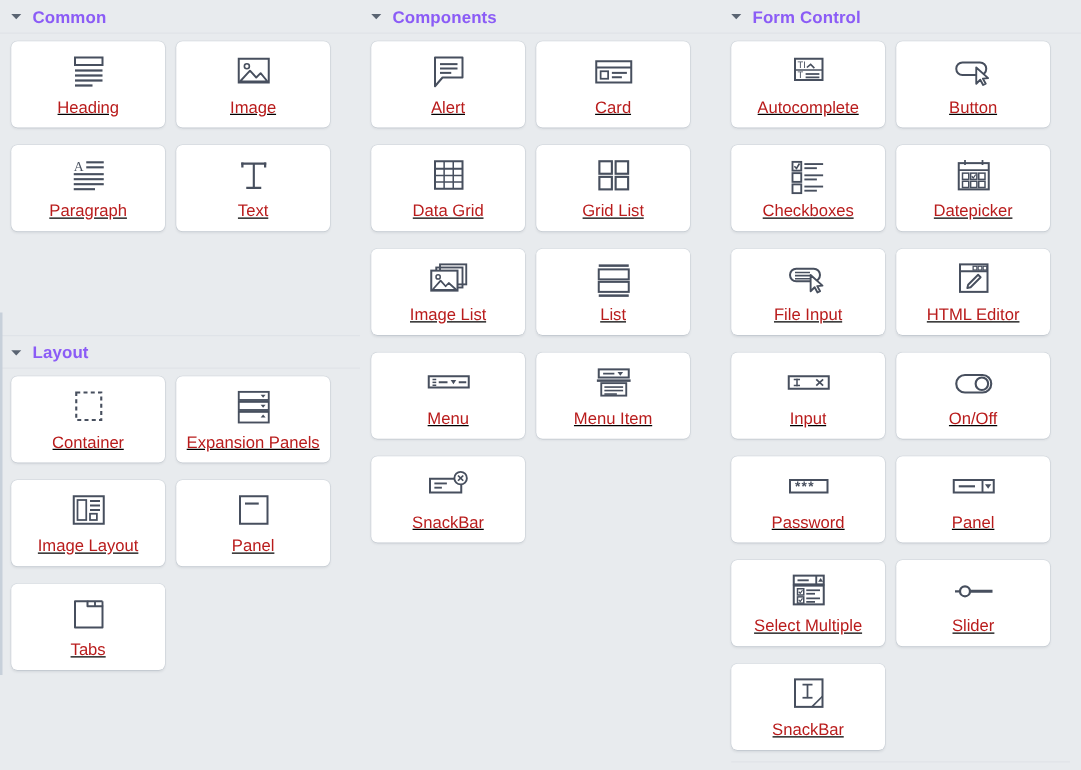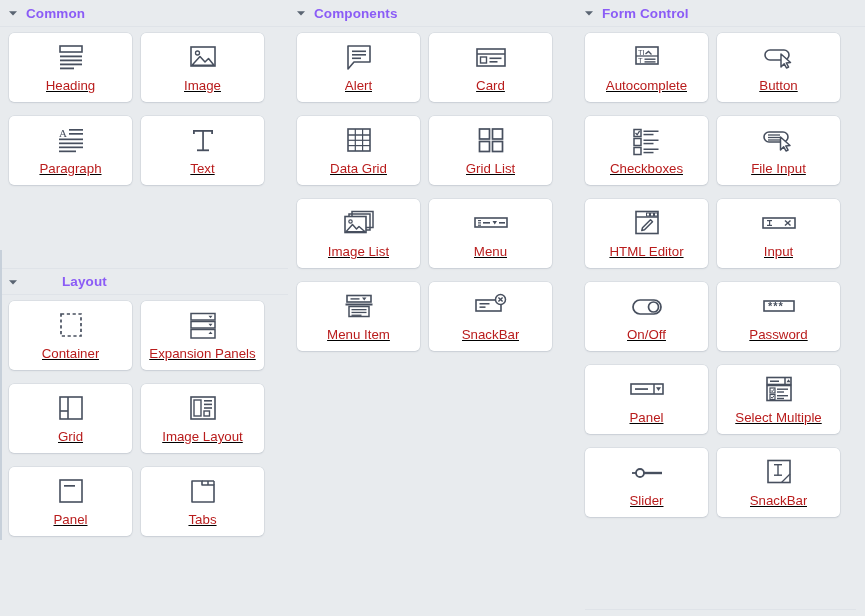--- a/index.html
+++ b/index.html
@@ -31,21 +31,21 @@
   .section-header {
     height: 27px;
     flex: 0 0 27px;
     display: flex;
     align-items: center;
     padding-left: 6px;
     background: #e8ebee;
     border-bottom: 1px solid #dfe3e8;
     position: relative;
   }
-  .section-header.with-top { border-top: 1px solid #dfe3e8; gap: 36px; }
+  .section-header.with-top { border-top: 1px solid #dfe3e8; }
   .caret {
     width: 14px; height: 14px;
     display: inline-flex;
     align-items: center; justify-content: center;
     margin-right: 6px;
     flex: 0 0 14px;
   }
   .caret svg { display: block; }
   .section-title {
     color: #8b5cf6;
@@ -209,30 +209,20 @@
             <path d="M25.5 4.7 L29.5 4.7 L27.5 7.2 Z" fill="#474f5e"></path>
             <rect x="8" y="10.5" width="24" height="6.5" fill="none" stroke="#474f5e" stroke-width="1.5"></rect>
             <path d="M25.5 12.7 L29.5 12.7 L27.5 15.2 Z" fill="#474f5e"></path>
             <rect x="8" y="18.5" width="24" height="8.5" fill="none" stroke="#474f5e" stroke-width="1.5"></rect>
             <path d="M25.5 23 L29.5 23 L27.5 20.5 Z" fill="#474f5e"></path>
           </svg>
         </span>
         <span class="lbl">Expansion Panels</span>
       </div>
 
-      <div class="card">
-        <span class="ico">
-          <svg width="34" height="30" viewBox="0 0 34 30">
-            <rect x="6" y="3" width="22" height="22" fill="none" stroke="#474f5e" stroke-width="1.6"></rect>
-            <line x1="14" y1="3" x2="14" y2="25" stroke="#474f5e" stroke-width="1.6"></line>
-            <line x1="6" y1="17" x2="14" y2="17" stroke="#474f5e" stroke-width="1.6"></line>
-          </svg>
-        </span>
-        <span class="lbl">Grid</span>
-      </div>
 
       <div class="card">
         <span class="ico">
           <svg width="34" height="30" viewBox="0 0 34 30">
             <rect x="5" y="3" width="24" height="22" fill="none" stroke="#474f5e" stroke-width="1.6"></rect>
             <rect x="8" y="6" width="7" height="16" fill="none" stroke="#474f5e" stroke-width="1.4"></rect>
             <rect x="18" y="6" width="8" height="1.6" fill="#474f5e"></rect>
             <rect x="18" y="9.6" width="8" height="1.6" fill="#474f5e"></rect>
             <rect x="18" y="13.2" width="8" height="1.6" fill="#474f5e"></rect>
             <rect x="18" y="17" width="5.5" height="5" fill="none" stroke="#474f5e" stroke-width="1.4"></rect>
@@ -338,20 +328,31 @@
             <rect x="12" y="2.5" width="21" height="16" fill="none" stroke="#474f5e" stroke-width="1.5"></rect>
             <rect x="9" y="5" width="21" height="16" fill="none" stroke="#474f5e" stroke-width="1.5"></rect>
             <rect x="5" y="7.5" width="21" height="16" fill="#ffffff" stroke="#474f5e" stroke-width="1.6"></rect>
             <circle cx="10.5" cy="12.5" r="1.7" fill="none" stroke="#474f5e" stroke-width="1.2"></circle>
             <path d="M6 22.8 L12.5 15.5 L16.5 20 L19 17.4 L25 22.8 Z" fill="none" stroke="#474f5e" stroke-width="1.4" stroke-linejoin="round"></path>
           </svg>
         </span>
         <span class="lbl">Image List</span>
       </div>
 
+      <div class="card">
+        <span class="ico">
+          <svg width="34" height="30" viewBox="0 0 34 30">
+            <rect x="5" y="2.5" width="24" height="2" fill="#474f5e"></rect>
+            <rect x="5" y="6.5" width="24" height="8" fill="none" stroke="#474f5e" stroke-width="1.6"></rect>
+            <rect x="5" y="16.5" width="24" height="8" fill="none" stroke="#474f5e" stroke-width="1.6"></rect>
+            <rect x="5" y="26.5" width="24" height="2" fill="#474f5e"></rect>
+          </svg>
+        </span>
+        <span class="lbl">List</span>
+      </div>
 
       <div class="card">
         <span class="ico">
           <svg width="42" height="30" viewBox="0 0 42 30">
             <rect x="5" y="9" width="32" height="9" fill="none" stroke="#474f5e" stroke-width="1.6"></rect>
             <rect x="8" y="11" width="3" height="1.2" fill="#474f5e"></rect>
             <rect x="8" y="13.3" width="3" height="1.2" fill="#474f5e"></rect>
             <rect x="8" y="15.6" width="3" height="1.2" fill="#474f5e"></rect>
             <rect x="13" y="13" width="7" height="1.6" fill="#474f5e"></rect>
             <path d="M22.5 12 L27 12 L24.75 15.4 Z" fill="#474f5e"></path>
@@ -442,20 +443,38 @@
             <rect x="14.5" y="13.5" width="15" height="1.5" fill="#474f5e"></rect>
             <rect x="14.5" y="16.8" width="10" height="1.5" fill="#474f5e"></rect>
             <rect x="5" y="21.5" width="7" height="7" fill="none" stroke="#474f5e" stroke-width="1.5"></rect>
             <rect x="14.5" y="22.5" width="15" height="1.5" fill="#474f5e"></rect>
             <rect x="14.5" y="25.8" width="10" height="1.5" fill="#474f5e"></rect>
           </svg>
         </span>
         <span class="lbl">Checkboxes</span>
       </div>
 
+      <div class="card">
+        <span class="ico">
+          <svg width="34" height="30" viewBox="0 0 34 30">
+            <line x1="10" y1="2" x2="10" y2="6" stroke="#474f5e" stroke-width="1.4"></line>
+            <line x1="24" y1="2" x2="24" y2="6" stroke="#474f5e" stroke-width="1.4"></line>
+            <rect x="5" y="4.5" width="24" height="21" fill="none" stroke="#474f5e" stroke-width="1.6"></rect>
+            <line x1="5" y1="10" x2="29" y2="10" stroke="#474f5e" stroke-width="1.4"></line>
+            <rect x="8" y="12.5" width="5" height="5" fill="none" stroke="#474f5e" stroke-width="1.2"></rect>
+            <rect x="14.5" y="12.5" width="5" height="5" fill="none" stroke="#474f5e" stroke-width="1.2"></rect>
+            <path d="M15.4 15 L16.6 16.4 L18.6 13.6" fill="none" stroke="#474f5e" stroke-width="1"></path>
+            <rect x="21" y="12.5" width="5" height="5" fill="none" stroke="#474f5e" stroke-width="1.2"></rect>
+            <rect x="8" y="19" width="5" height="5" fill="none" stroke="#474f5e" stroke-width="1.2"></rect>
+            <rect x="14.5" y="19" width="5" height="5" fill="none" stroke="#474f5e" stroke-width="1.2"></rect>
+            <rect x="21" y="19" width="5" height="5" fill="none" stroke="#474f5e" stroke-width="1.2"></rect>
+          </svg>
+        </span>
+        <span class="lbl">Datepicker</span>
+      </div>
 
       <div class="card">
         <span class="ico">
           <svg width="38" height="30" viewBox="0 0 38 30">
             <rect x="4" y="6" width="24" height="10" rx="5" fill="none" stroke="#474f5e" stroke-width="1.6"></rect>
             <line x1="8" y1="9" x2="20" y2="9" stroke="#474f5e" stroke-width="1.3"></line>
             <line x1="8" y1="11.5" x2="20" y2="11.5" stroke="#474f5e" stroke-width="1.3"></line>
             <line x1="8" y1="14" x2="20" y2="14" stroke="#474f5e" stroke-width="1.3"></line>
             <path d="M20.5 11 L20.5 24 L23.7 20.8 L26 25 L28.1 24 L25.8 19.9 L30 19.5 Z" fill="#ffffff" stroke="#474f5e" stroke-width="1.5" stroke-linejoin="round"></path>
           </svg>

